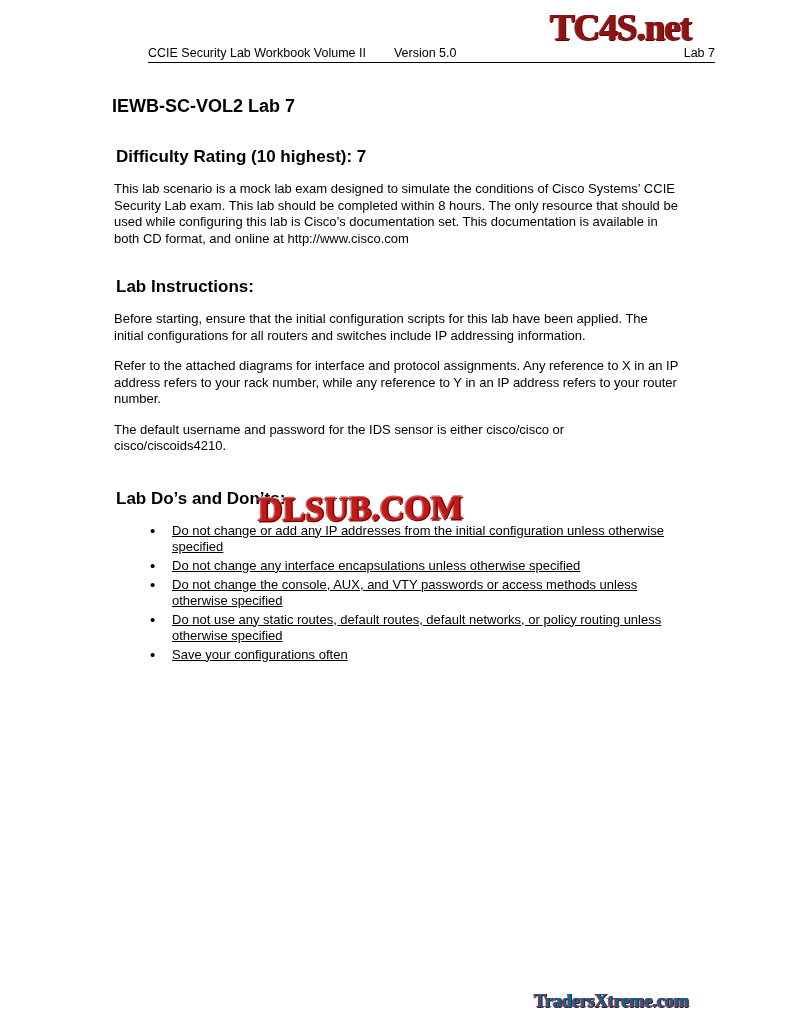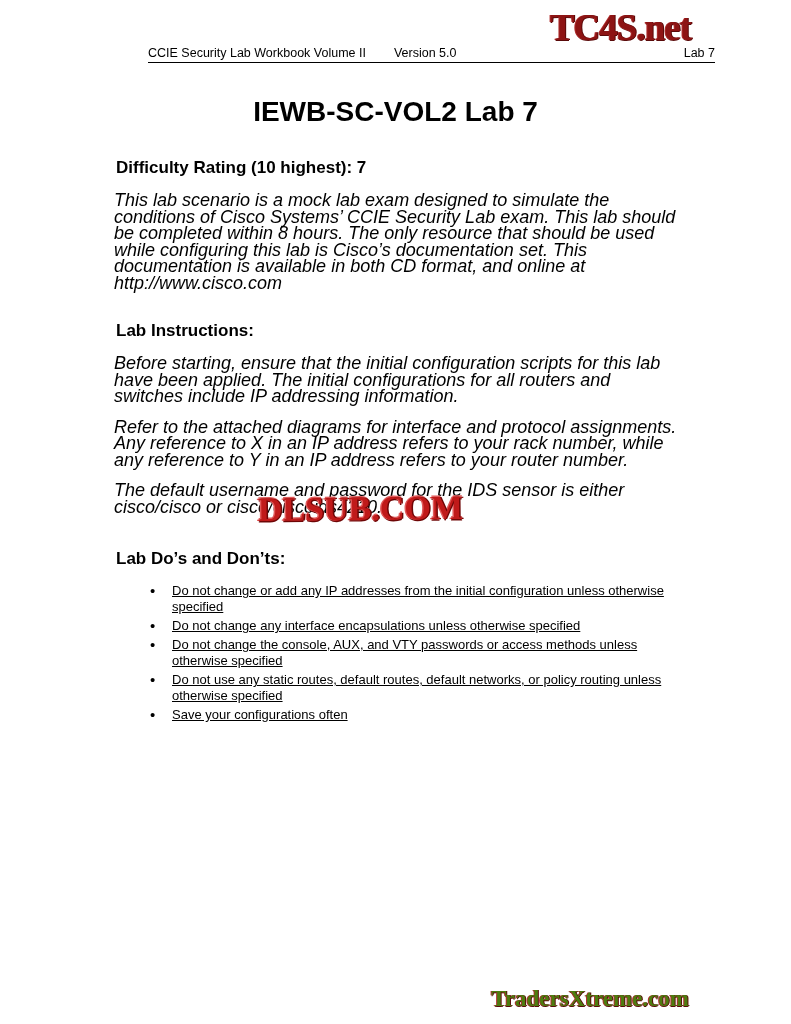--- a/index.html
+++ b/index.html
@@ -60,39 +60,37 @@
 
   
   .content {
     position: absolute;
     top: 82px;
     left: 112px;
     width: 567px;
   }
 
   h1.doc-title {
-    font-size: 28px;
+    font-size: 18px;
     font-weight: bold;
-    text-align: center;
     margin: 14px 0 16px 0;
     letter-spacing: 0px;
   }
 
   h2.sect {
     font-size: 17px;
     font-weight: bold;
     margin: 30px 0 0 4px;
   }
   h2.sect.tight { margin-top: 34px; }
 
   p.body {
-    font-size: 18px;
+    font-size: 13px;
     line-height: 16.5px;
     margin: 14px 0 0 2px;
-    font-style: italic;
   }
   p.body.gap { }
 
   ul.dos {
     margin: 14px 0 0 0;
     padding-left: 38px;
     list-style: none;
   }
   ul.dos li {
     position: relative;
@@ -131,22 +129,22 @@
     transform: rotate(-0.6deg);
   }
 
   
   .wm-bottom {
     position: absolute;
     bottom: 12px;
     right: 22px;
     font-family: "Liberation Serif", serif;
     font-weight: bold;
-    font-size: 23px;
-    color: #4d7c0f;
+    font-size: 18px;
+    color: #0369a1;
     text-shadow:
        1px 0 0 #5a0a0a,
       -1px 0 0 #b03030,
        0 1px 0 #5a0a0a;
     white-space: nowrap;
   }
 </style>
 </head>
 <body>
 

